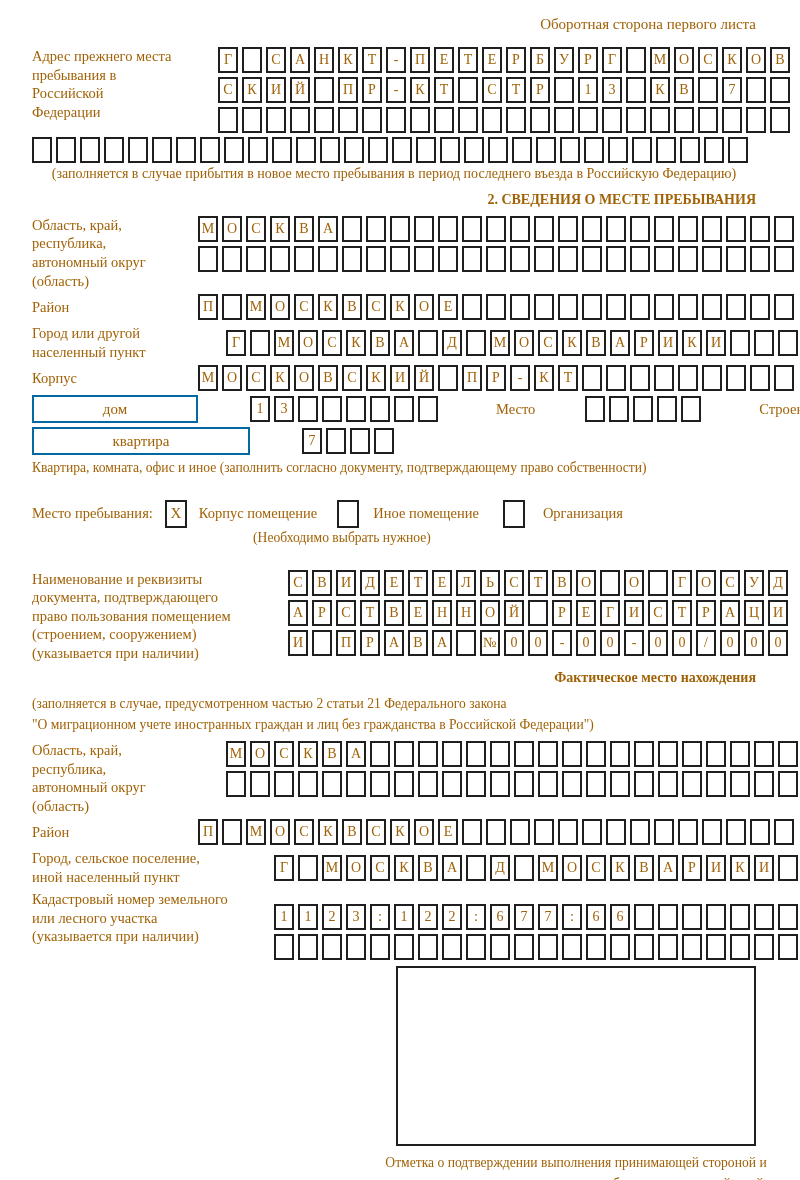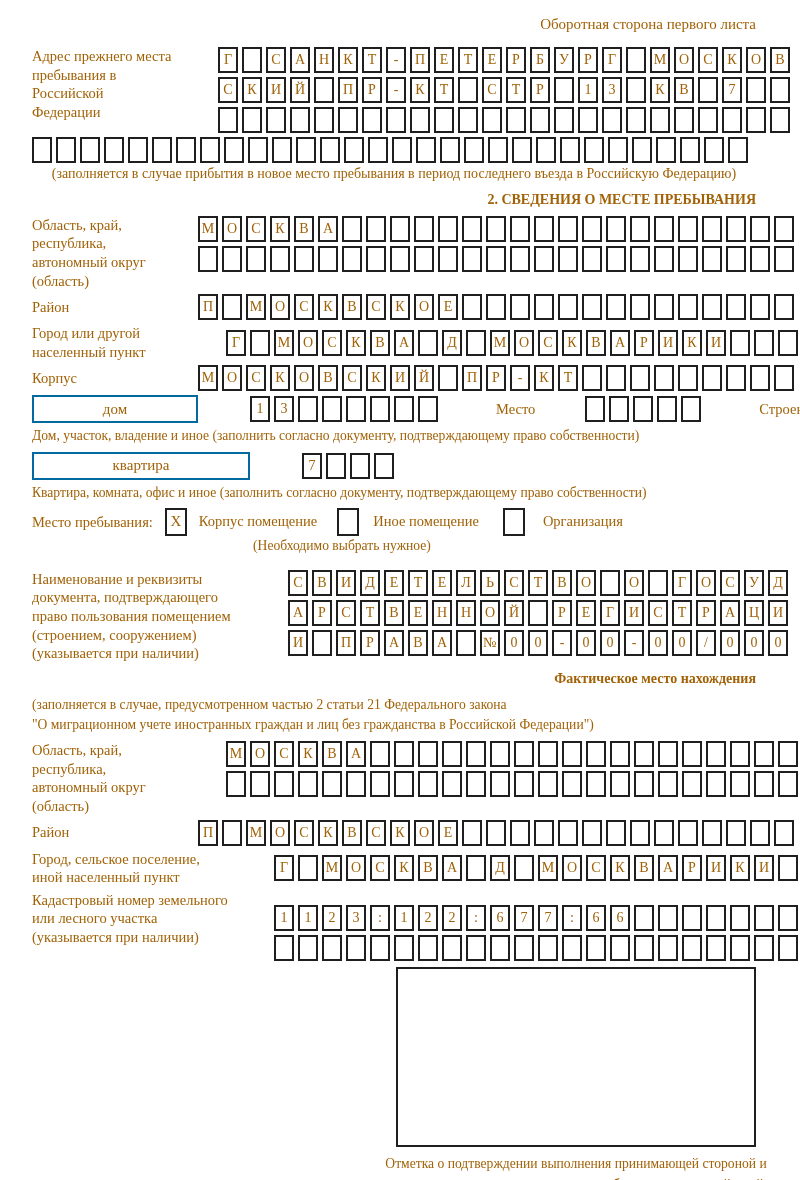--- a/index.html
+++ b/index.html
@@ -32,22 +32,22 @@
   .widebox {
     border: 2px solid #0369a1; height: 28px; display: flex; align-items: center;
     justify-content: center; font-size: 15px; flex-shrink: 0; background: #fff;
   }
   .inline-lbl { font-size: 14.5px; white-space: nowrap; }
 
   .checkbox {
     width: 22px; height: 28px; border: 2px solid #1f1f1f; display: inline-flex;
     align-items: center; justify-content: center; font-size: 15px; flex-shrink: 0;
   }
-  .mesto-row { display: flex; align-items: center; margin: 6px 0 2px; }
-  .mesto-note { width: 320px; margin-left: 150px; text-align: center; font-size: 13.6px; margin-bottom: 16px; }
+  .mesto-row { display: flex; align-items: center; margin: 22px 0 2px; }
+  .mesto-note { width: 320px; margin-left: 150px; text-align: center; font-size: 13.6px; margin-bottom: 24px; }
 
   .fact-note { font-size: 13.6px; line-height: 1.5; margin-bottom: 6px; }
 
   .stamp-box { width: 360px; height: 180px; border: 2px solid #1f1f1f; margin-left: 364px; margin-top: 6px; }
   .stamp-caption { width: 440px; margin-left: 324px; text-align: center; font-size: 13.6px; line-height: 1.55; margin-top: 6px; }
 
   .mb2 { margin-bottom: 2px; } .mt8 { margin-top: 8px; }
   .gap8 { margin-right: 8px; } .gap10 { margin-left: 10px; margin-right: 6px; }
 </style>
 </head>
@@ -349,21 +349,20 @@
         <span class="cbox"></span>
       </div>
     <span class="inline-lbl gap10">Строение</span>
     <div class="crow">
         <span class="cbox">1</span>
         <span class="cbox"></span>
         <span class="cbox"></span>
         <span class="cbox"></span>
       </div>
   </div>
-  <div class="left-note">Дом, участок, владение и иное (заполнить согласно документу, подтверждающему право собственности)</div>
 
   <div class="frow center">
     <div class="widebox gap8" style="width:218px">квартира</div>
     <div class="crow">
         <span class="cbox">7</span>
         <span class="cbox"></span>
         <span class="cbox"></span>
         <span class="cbox"></span>
       </div>
   </div>

